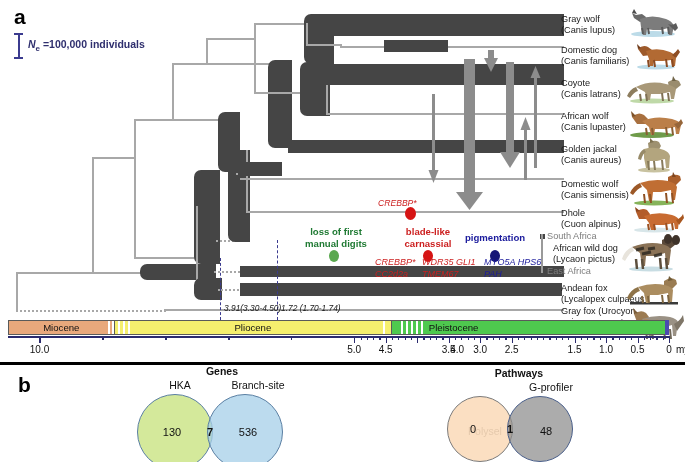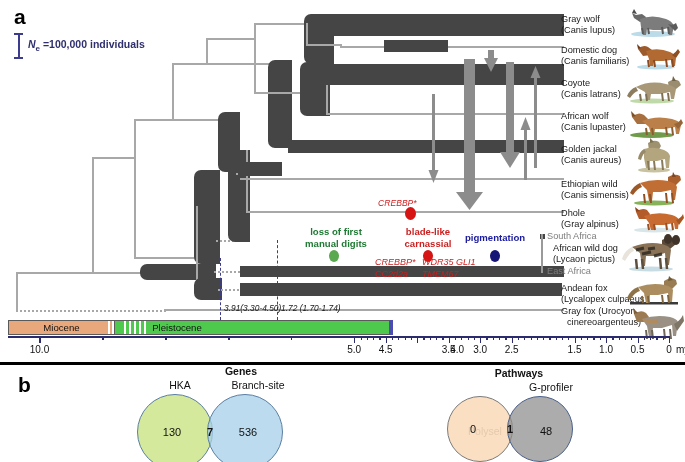--- a/index.html
+++ b/index.html
@@ -395,20 +395,24 @@
       <div class="ann-genes red" style="left:375px; top:257px;">
         <span>CREBBP*</span><br>
         <span>CC2d2a</span>
       </div>
 
       <div class="ann-genes red" style="left:422px; top:257px;">
         <span>WDR35  GLI1</span><br>
         <span>TMEM67</span>
       </div>
 
+      <div class="ann-genes blue" style="left:484px; top:257px;">
+        <span>MYO5A  HPS6</span><br>
+        <span>PAH</span>
+      </div>
 
       <div class="sp-label" style="left:561px; top:14px;">
         <span>Gray wolf</span><br>
         <span class="sci">(Canis lupus)</span>
       </div>
       <div class="sp-label" style="left:561px; top:45px;">
         <span>Domestic dog</span><br>
         <span class="sci">(Canis familiaris)</span>
       </div>
       <div class="sp-label" style="left:561px; top:78px;">
@@ -417,26 +421,26 @@
       </div>
       <div class="sp-label" style="left:561px; top:111px;">
         <span>African wolf</span><br>
         <span class="sci">(Canis lupaster)</span>
       </div>
       <div class="sp-label" style="left:561px; top:144px;">
         <span>Golden jackal</span><br>
         <span class="sci">(Canis aureus)</span>
       </div>
       <div class="sp-label" style="left:561px; top:179px;">
-        <span>Ethiopian wild</span><br>
+        <span>Domestic wolf</span><br>
         <span class="sci">(Canis simensis)</span>
       </div>
       <div class="sp-label" style="left:561px; top:208px;">
         <span>Dhole</span><br>
-        <span class="sci">(Gray alpinus)</span>
+        <span class="sci">(Cuon alpinus)</span>
       </div>
       <div class="sp-label gray" style="left:547px; top:231px;">South Africa</div>
       <div class="sp-label" style="left:553px; top:243px;">
         <span>African wild dog</span><br>
         <span class="sci">(Lycaon pictus)</span>
       </div>
       <div class="sp-label gray" style="left:547px; top:266px;">East Africa</div>
       <div class="sp-label" style="left:561px; top:283px;">
         <span>Andean fox</span><br>
         <span class="sci">(Lycalopex culpaeus)</span>
@@ -548,20 +552,27 @@
           <path d="M22 16 q8 3 14 1" stroke="#b08b5e" stroke-width="3" fill="none"></path>
         </svg>
       </div>
     </div>
 
     <div id="epoch-bar">
       <div class="epoch" style="width:107px; background:#e8a87c;">
         <span>Miocene</span>
         <div class="hatch" style="left:99px;"></div>
         <div class="hatch" style="left:103px;"></div>
+      </div>
+      <div class="epoch" style="width:280px; background:#f5ef6e;">
+        <div class="hatch" style="left:3px;"></div>
+        <div class="hatch" style="left:8px;"></div>
+        <div class="hatch" style="left:13px;"></div>
+        <span>Pliocene</span>
+        <div class="hatch" style="left:268px;"></div>
       </div>
       <div class="epoch" style="width:276px; background:#4ec94e;">
         <div class="hatch" style="left:9px;"></div>
         <div class="hatch" style="left:14px;"></div>
         <div class="hatch" style="left:19px;"></div>
         <div class="hatch" style="left:24px;"></div>
         <div class="hatch" style="left:29px;"></div>
         <span style="margin-right:150px;">Pleistocene</span>
       </div>
       <div class="epoch" style="width:4px; background:#4b4bb0; border-color:#4b4bb0;"></div>
@@ -652,21 +663,21 @@
           <div class="tick-lbl" style="left: 661px;">0</div>
         </div>
       <div class="mya-lbl" style="left:668px;">mya</div>
     </div>
   </div>
 
   <div id="panel-b">
     <div class="panel-letter" style="left:18px; top:8px;">b</div>
 
     <div class="venn-group">
-      <div class="venn-title" style="left:222px; top:0px;margin-left:19px;">Genes</div>
+      <div class="venn-title" style="left:222px; top:0px;">Genes</div>
       <div class="venn-setlabel" style="left:180px; top:14px;">HKA</div>
       <div class="venn-setlabel" style="left:258px; top:14px;">Branch-site</div>
       <div class="circle" style="left:137px; top:29px; width:76px; height:76px; background:rgba(205,229,138,0.85);"></div>
       <div class="circle" style="left:207px; top:29px; width:76px; height:76px; background:rgba(166,207,232,0.75);"></div>
       <div class="venn-num" style="left:172px; top:67px;">130</div>
       <div class="venn-num bold" style="left:210px; top:67px;">7</div>
       <div class="venn-num" style="left:248px; top:67px;">536</div>
     </div>
 
     <div class="venn-group">

